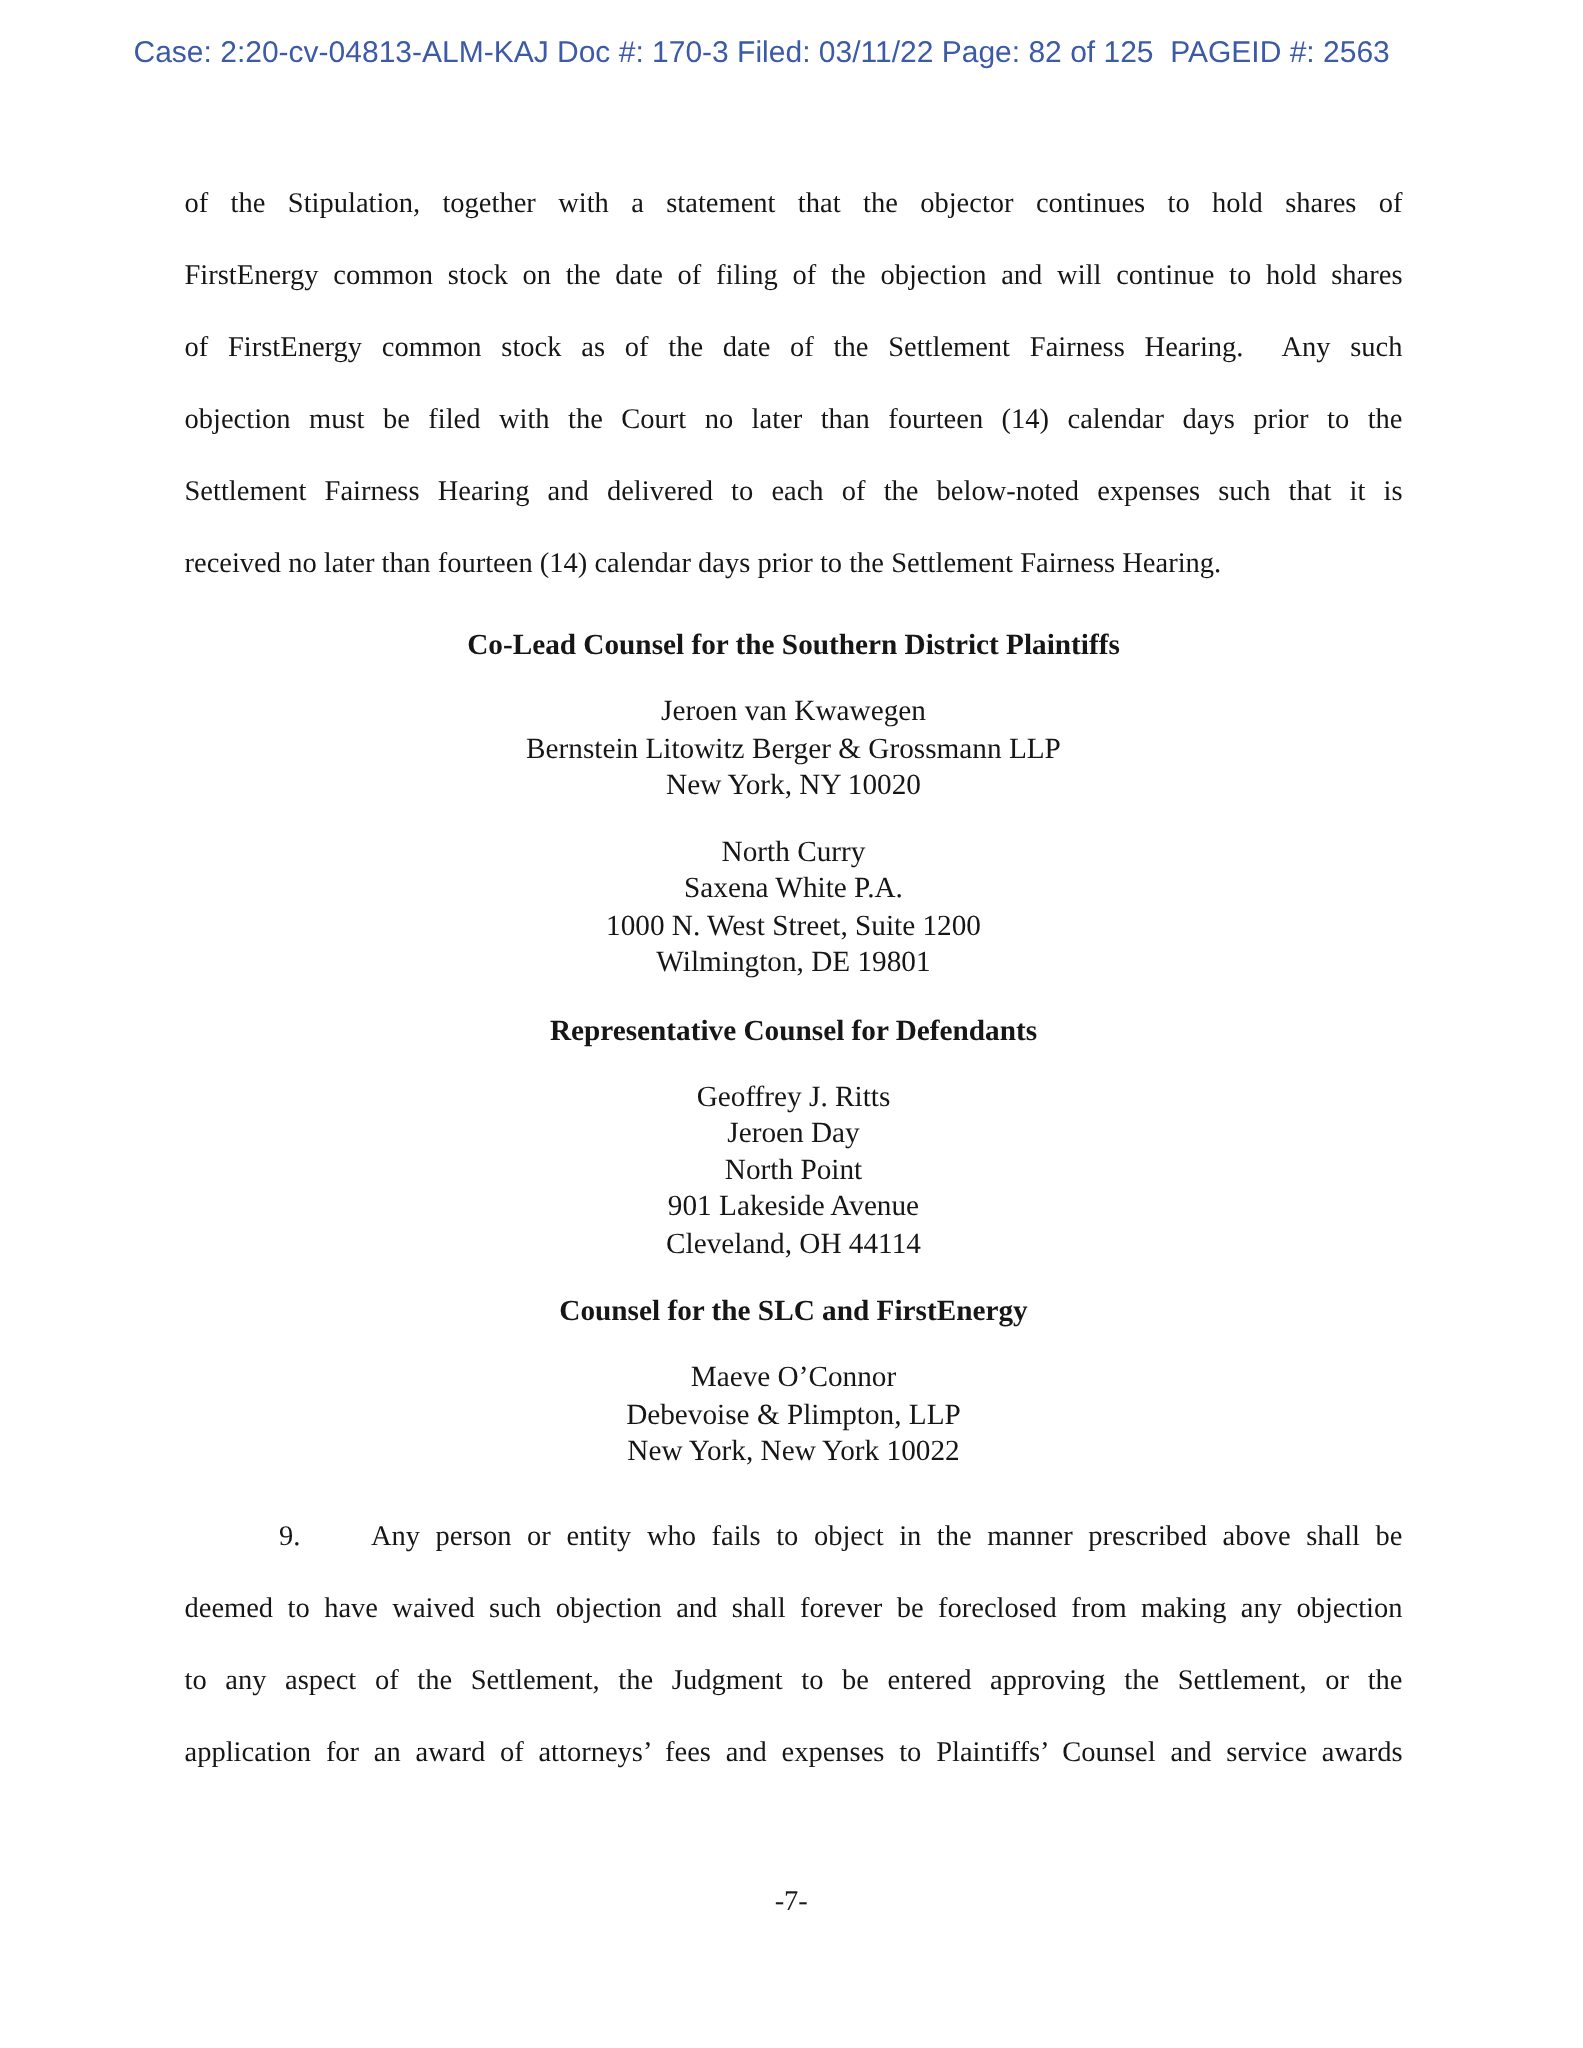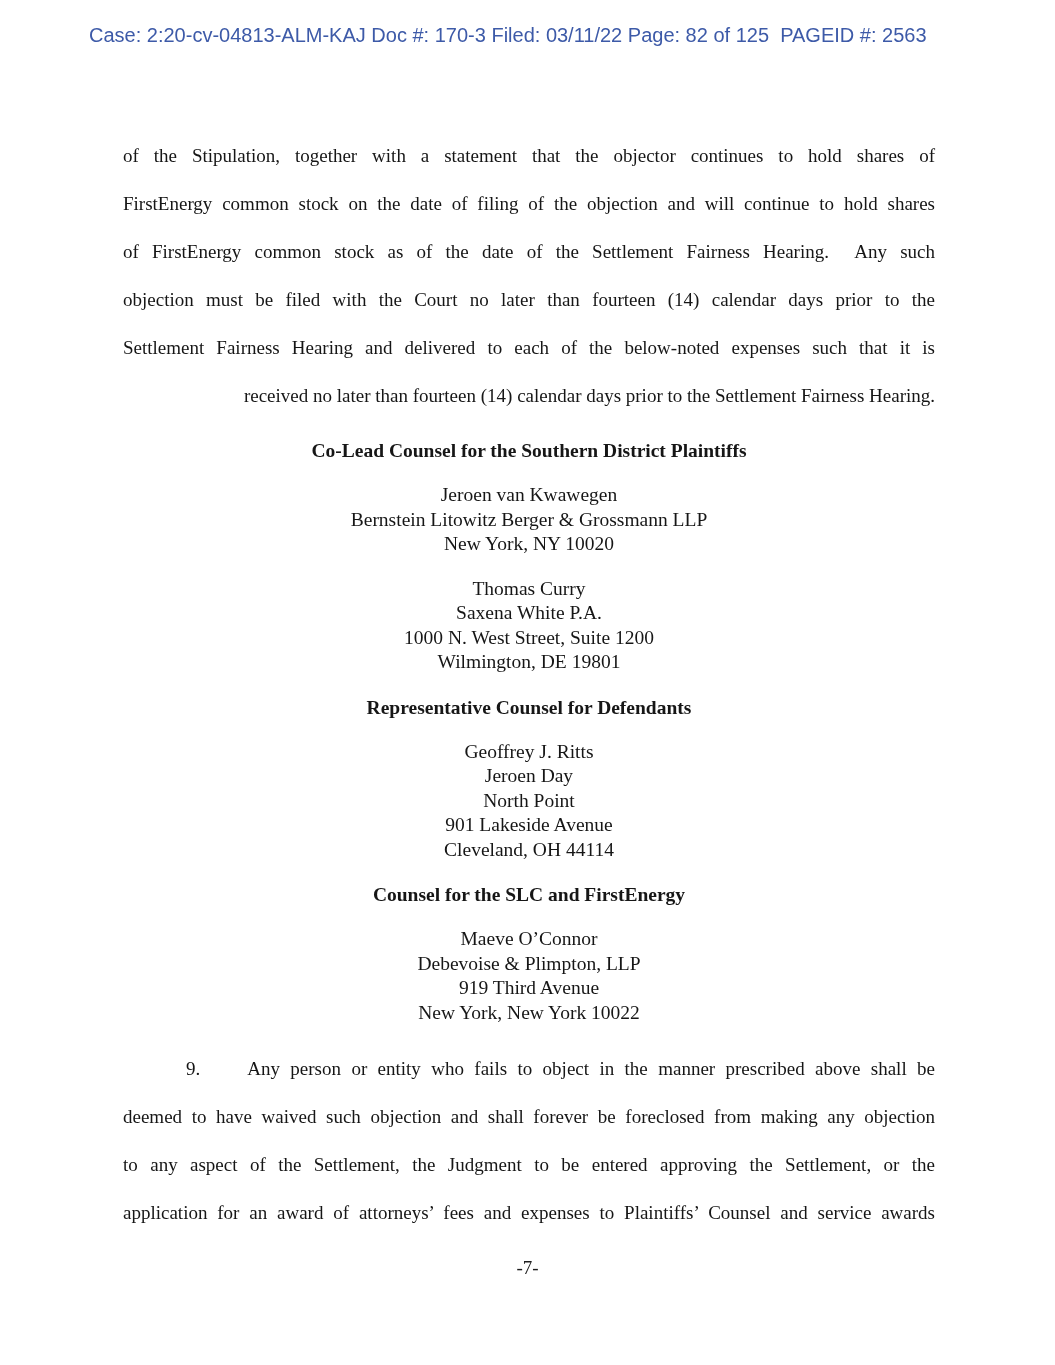--- a/index.html
+++ b/index.html
@@ -21,37 +21,37 @@
     top: 22px;
     left: 89px;
     font-family: "Liberation Sans", sans-serif;
     font-size: 20px;
     line-height: 26px;
     color: #3d5aa8;
     white-space: nowrap;
   }
   .content {
     position: absolute;
-    top: 132px;
+    top: 112px;
     left: 123px;
     width: 812px;
     font-size: 19px;
   }
   .para .line {
     height: 48px;
     line-height: 48px;
     overflow: visible;
     white-space: normal;
   }
   .para .line.just {
     text-align: justify;
     text-align-last: justify;
   }
   .para .line.plain {
-    text-align: right;
+    text-align: left;
   }
   .indent-spacer {
     display: inline-block;
     width: 63px;
   }
   .tab-spacer {
     display: inline-block;
     width: 47px;
   }
   .counsel-section {
@@ -104,42 +104,41 @@
 
       <div class="sec-heading">Co-Lead Counsel for the Southern District Plaintiffs</div>
 
       <div class="addr-block">
         <div>Jeroen van Kwawegen</div>
         <div>Bernstein Litowitz Berger &amp; Grossmann LLP</div>
         <div>New York, NY 10020</div>
       </div>
 
       <div class="addr-block">
-        <div>Thomas Curry</div>
+        <div>North Curry</div>
         <div>Saxena White P.A.</div>
         <div>1000 N. West Street, Suite 1200</div>
         <div>Wilmington, DE 19801</div>
       </div>
 
       <div class="sec-heading">Representative Counsel for Defendants</div>
 
       <div class="addr-block">
         <div>Geoffrey J. Ritts</div>
         <div>Jeroen Day</div>
         <div>North Point</div>
         <div>901 Lakeside Avenue</div>
         <div>Cleveland, OH 44114</div>
       </div>
 
       <div class="sec-heading">Counsel for the SLC and FirstEnergy</div>
 
       <div class="addr-block">
         <div>Maeve O’Connor</div>
         <div>Debevoise &amp; Plimpton, LLP</div>
-        <div>919 Third Avenue</div>
         <div>New York, New York 10022</div>
       </div>
 
     </div>
 
     <div class="para para-9">
       <div class="line just">
         <span class="indent-spacer"></span><span>9.</span><span class="tab-spacer"></span><span>Any person or entity who fails to object in the manner prescribed above shall be</span>
       </div>
       <div class="line just">deemed to have waived such objection and shall forever be foreclosed from making any objection</div>

